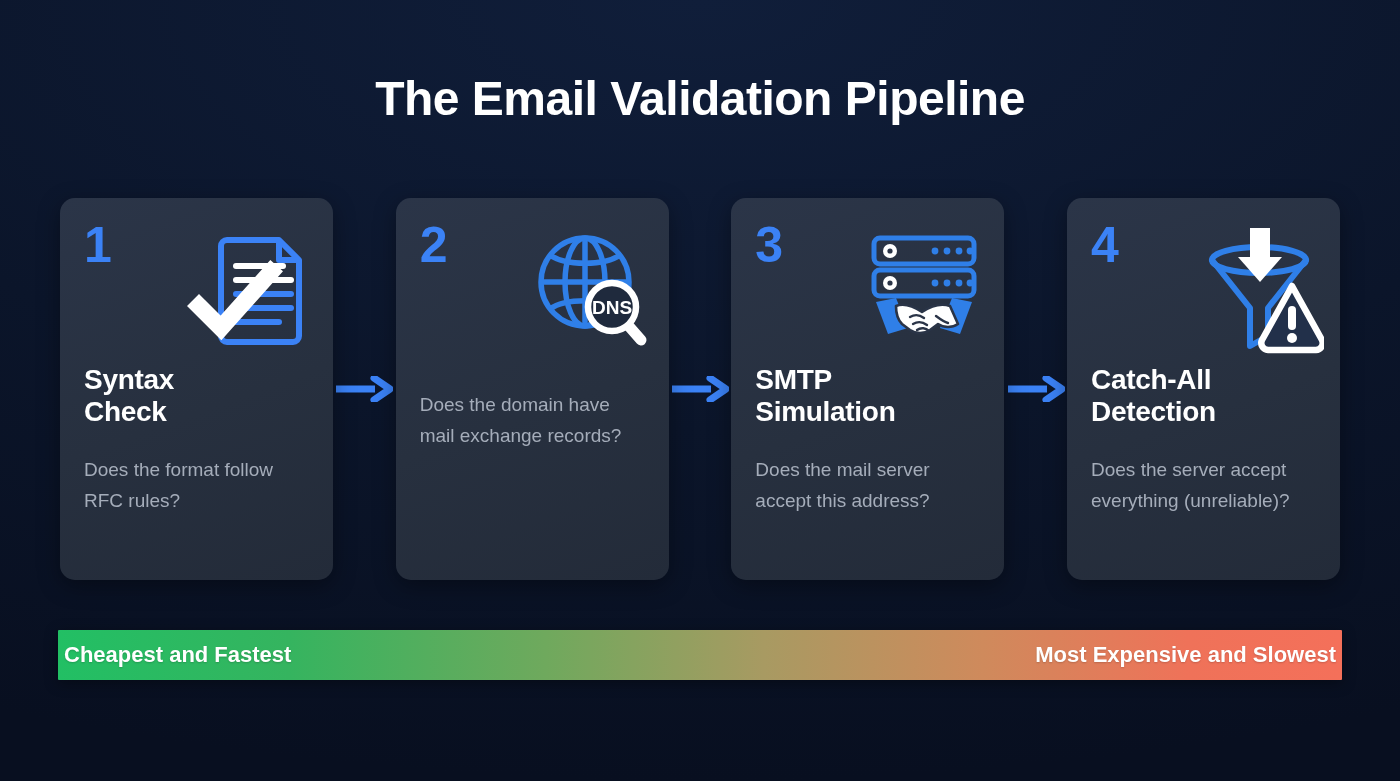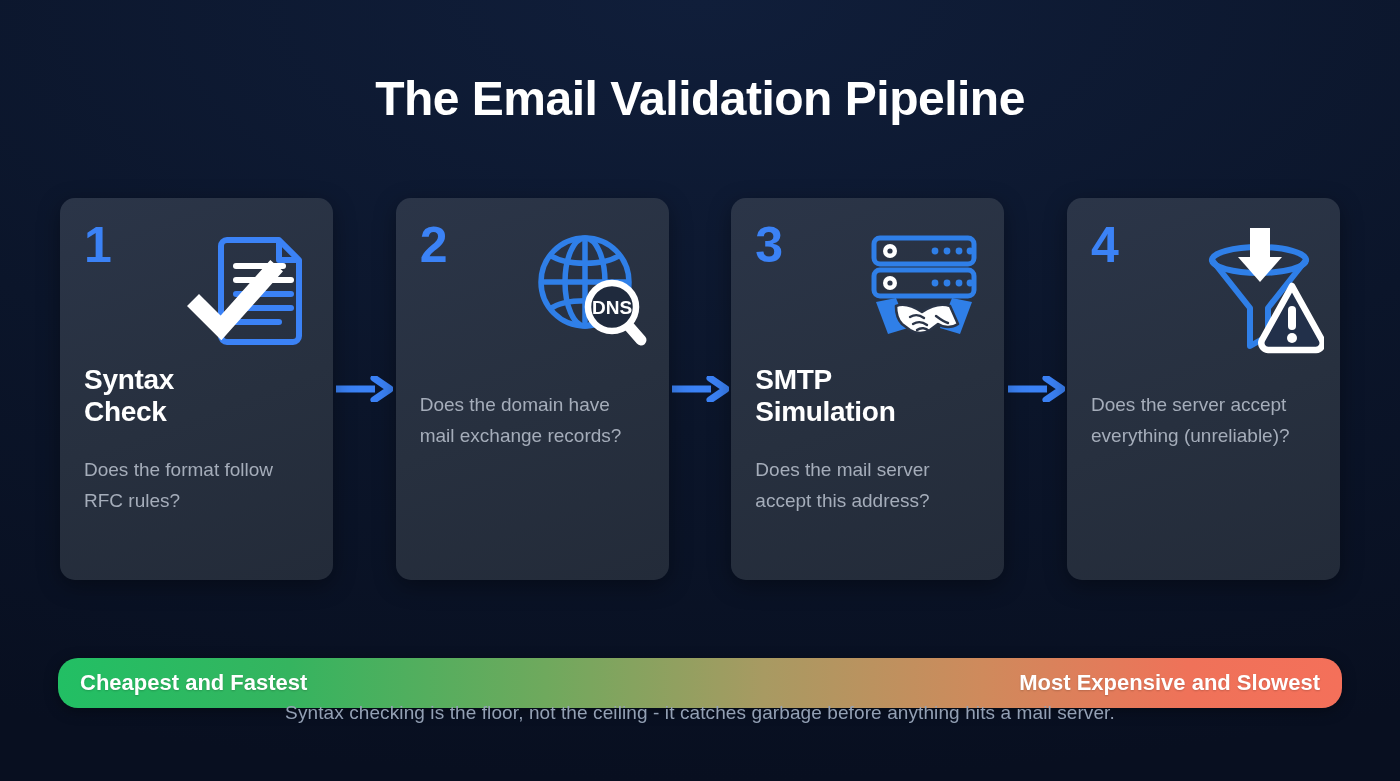--- a/index.html
+++ b/index.html
@@ -88,35 +88,34 @@
     font-size:19px;
     color:#a5adba;
     line-height:1.62;
   }
 
   
   .scalebar {
     position:absolute;
     left:58px; top:630px;
     width:1284px; height:50px;
-    border-radius:20px;
+    border-radius:1px;
     background:linear-gradient(90deg,
       #22bf64 0%,
       #35b45f 18%,
       #6fa95d 38%,
       #a89a62 55%,
       #cf8a5c 72%,
       #ef7259 88%,
       #f4705a 100%);
     display:flex;
     align-items:center;
     justify-content:space-between;
-    padding:0 22px;
+    padding:0 6px;
     box-shadow:0 3px 14px rgba(0,0,0,0.35);
-    margin-top:28px;
   }
   .scale-label {
     font-size:22px;
     font-weight:bold;
     color:#ffffff;
     white-space:nowrap;
     text-shadow:0 1px 2px rgba(0,0,0,0.18);
   }
 
   
@@ -271,25 +270,28 @@
               <rect x="56" y="4" width="20" height="32"></rect>
               <path d="M44 33 L66 58 L88 33 Z"></path>
             </g>
 
             <path d="M98 62 L128 116 a7 7 0 0 1 -6 10 H74 a7 7 0 0 1 -6 -10 Z" fill="#22304a" stroke="#ffffff" stroke-width="6.5" stroke-linejoin="round"></path>
             <rect x="94" y="82" width="8" height="24" rx="4" fill="#ffffff"></rect>
             <circle cx="98" cy="114" r="5" fill="#ffffff"></circle>
           </svg>
         </div>
       </div>
+      <div class="card-title">
+        <span>Catch-All</span><br>
+        <span>Detection</span>
+      </div>
       <div class="card-desc">Does the server accept everything (unreliable)?</div>
     </div>
 
   </div>
 
   <div class="scalebar">
     <span class="scale-label">Cheapest and Fastest</span>
     <span class="scale-label">Most Expensive and Slowest</span>
   </div>
 
-  <div class="caption">Syntax checking is the floor, not the ceiling - it catches garbage before anything hits a mail server.</div>
 
 </div>
 
 </body></html>

